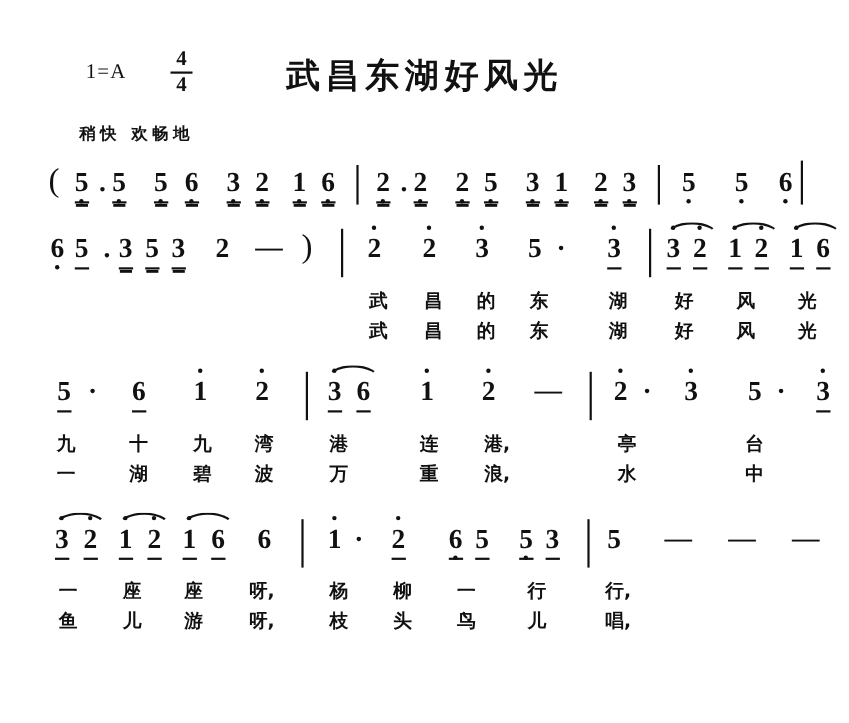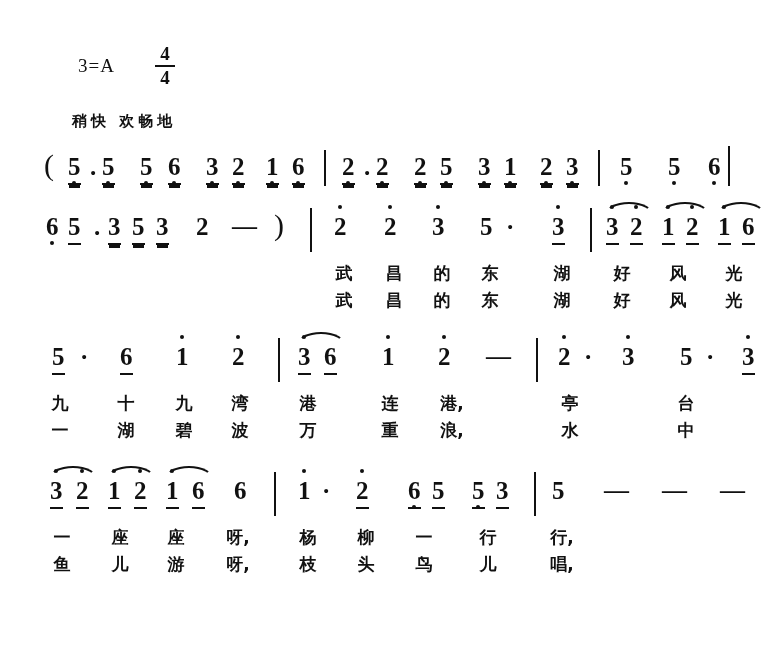--- a/index.html
+++ b/index.html
@@ -177,27 +177,28 @@
     white-space: nowrap;
     transform: translateX(-50%);
   }
 </style>
 </head>
 <body>
 
 <div class="sheet">
 
   <div class="header">
-    <div class="key-sig">3=A</div>
+    <div class="key-sig">1=A</div>
     <div class="meter">
       <span class="num">4</span>
       <span class="bar"></span>
       <span class="den">4</span>
     </div>
     <div class="tempo">稍快 欢畅地</div>
+    <div class="title">武昌东湖好风光</div>
   </div>
 
   <div class="system" style="height:72px;">
     <div class="notes-row">
       <span class="paren" style="left:2px;">(</span>
 
       <span class="note u2" style="left:26px;"><span class="n oct-dn">5</span></span>
       <span class="note" style="left:48px;">.</span>
       <span class="note u2" style="left:60px;"><span class="n oct-dn">5</span></span>
       <span class="note u2" style="left:98px;"><span class="n oct-dn">5</span></span>

